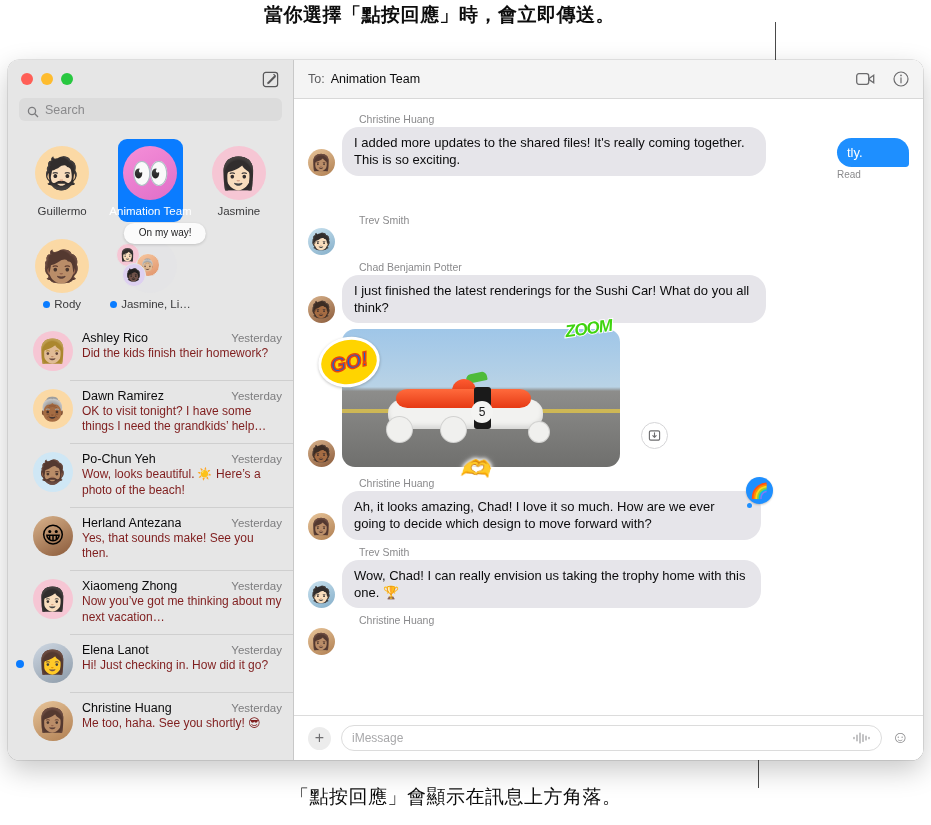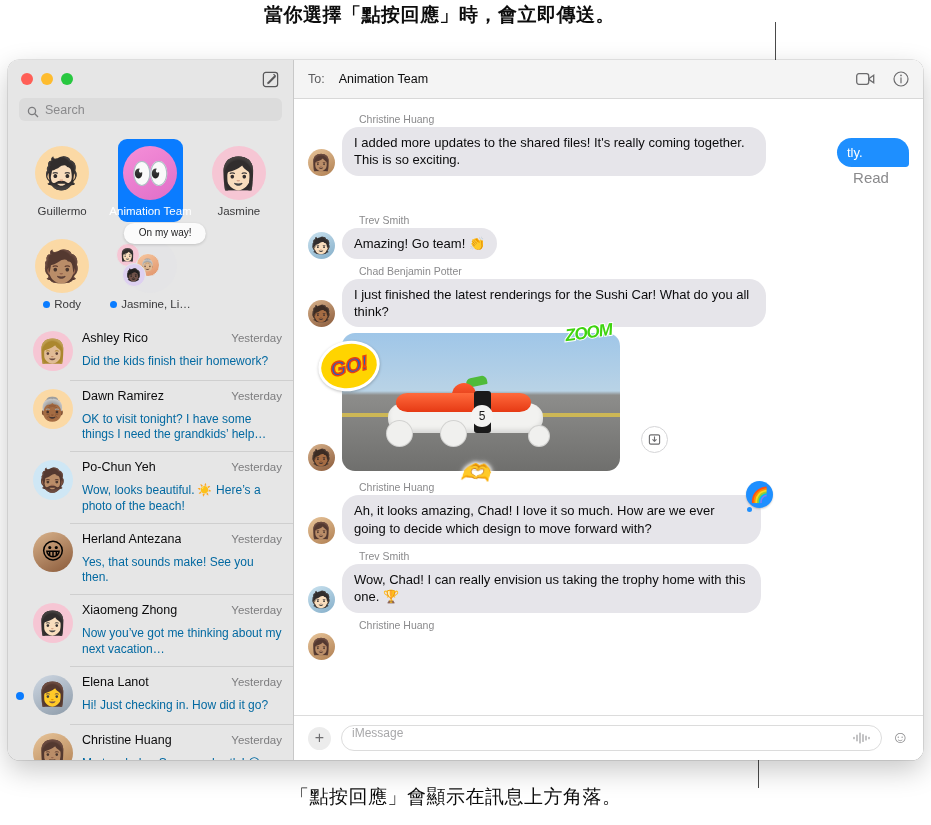--- a/index.html
+++ b/index.html
@@ -190,37 +190,37 @@
     font-size: 23px;
   }
   .convo-body { flex: 1; min-width: 0; }
   .convo-top { display: flex; align-items: baseline; }
   .convo-name {
     font-size: 12.5px; font-weight: normal; color: #0b0b0c;
     white-space: nowrap; overflow: hidden; text-overflow: ellipsis;
   }
   .convo-time { margin-left: auto; font-size: 11.5px; color: #7d7d7f; padding-left: 6px; flex: 0 0 auto;}
   .convo-prev {
-    font-size: 12px; color: #0369a1;
-    line-height: 1.27; margin-top: 9px;
+    font-size: 12px; color: #7f1d1d;
+    line-height: 1.27; margin-top: 1px;
     display: -webkit-box; -webkit-line-clamp: 2; -webkit-box-orient: vertical;
     overflow: hidden;
   }
 
   
   .pane { flex: 1; display: flex; flex-direction: column; background: #fff; position: relative; min-width: 0;}
   .pane-header {
     height: 38px;
     flex: 0 0 38px;
     background: #f4f4f4;
     border-bottom: 0.5px solid #d8d8d8;
     display: flex;
     align-items: center;
     padding: 0 14px;
-    gap: 14px;
+    gap: 6px;
   }
   .to-label { font-size: 12.5px; color: #5c5c5e; }
   .to-name { font-size: 12.5px; color: #0b0b0c; font-weight: 500;}
   .hdr-icons { margin-left: auto; display: flex; gap: 18px; color: #6b6b6d; align-items: center;}
   .hdr-icons svg { display: block; }
 
   .thread { flex: 1; position: relative; overflow: hidden; padding: 8px 14px 0 14px; }
   .msg-row { display: flex; align-items: flex-end; gap: 7px; margin-bottom: 2px; position: relative;}
   .msg-sender {
     font-size: 10.5px; color: #8a8a8c;
@@ -378,22 +378,22 @@
   }
   .tapback-badge::after {
     content: "";
     position: absolute;
     left: 1px; bottom: -4px;
     width: 5px; height: 5px; border-radius: 50%;
     background: #1e8fff;
   }
 
   .read-label {
-    font-size: 15px; color: #8a8a8c;
-    text-align: center;
+    font-size: 10px; color: #8a8a8c;
+    text-align: left;
     margin: 2px 4px 0 0;
   }
 
   
   .composer {
     flex: 0 0 44px;
     border-top: 0.5px solid #dcdcdc;
     display: flex;
     align-items: center;
     gap: 10px;
@@ -406,20 +406,21 @@
     display: flex; align-items: center; justify-content: center;
     font-size: 16px; line-height: 1;
     flex: 0 0 23px;
   }
   .imsg-field {
     flex: 1;
     height: 24px;
     border: 1px solid #dcdcdc;
     border-radius: 13px;
     display: flex;
+    align-items: center;
     padding: 0 10px;
   }
   .imsg-ph { font-size: 12px; color: #a8a8aa; }
   .wave-icon { margin-left: auto; color: #9c9c9e; display: flex; align-items: center; }
   .emoji-btn { font-size: 17px; color: #8a8a8c; flex: 0 0 auto; }
 
   
   .av-g1 { background: linear-gradient(150deg,#f7c8a0,#e0936a); }
   .av-g2 { background: linear-gradient(150deg,#f4b9c8,#c97a92); }
   .av-g3 { background: linear-gradient(150deg,#d9b38c,#8a5a3a); }
@@ -626,21 +627,20 @@
 
         <div class="msg-sender">Christine Huang</div>
         <div class="msg-row">
           <div class="msg-av av-g5">👩🏽</div>
           <div class="bubble">I added more updates to the shared files! It's really coming together. This is so exciting.</div>
         </div>
 
         <div class="msg-sender" style="margin-top:38px">Trev Smith</div>
         <div class="msg-row">
           <div class="msg-av av-g7">🧑🏻</div>
-          <div class="bubble">Amazing! Go team! 👏</div>
         </div>
 
         <div class="msg-sender">Chad Benjamin Potter</div>
         <div class="msg-row">
           <div class="msg-av av-g3">🧑🏾</div>
           <div class="bubble">I just finished the latest renderings for the Sushi Car! What do you all think?</div>
         </div>
 
         <div class="msg-row" style="margin-top:6px;margin-bottom:10px">
           <div class="msg-av av-g3">🧑🏾</div>

